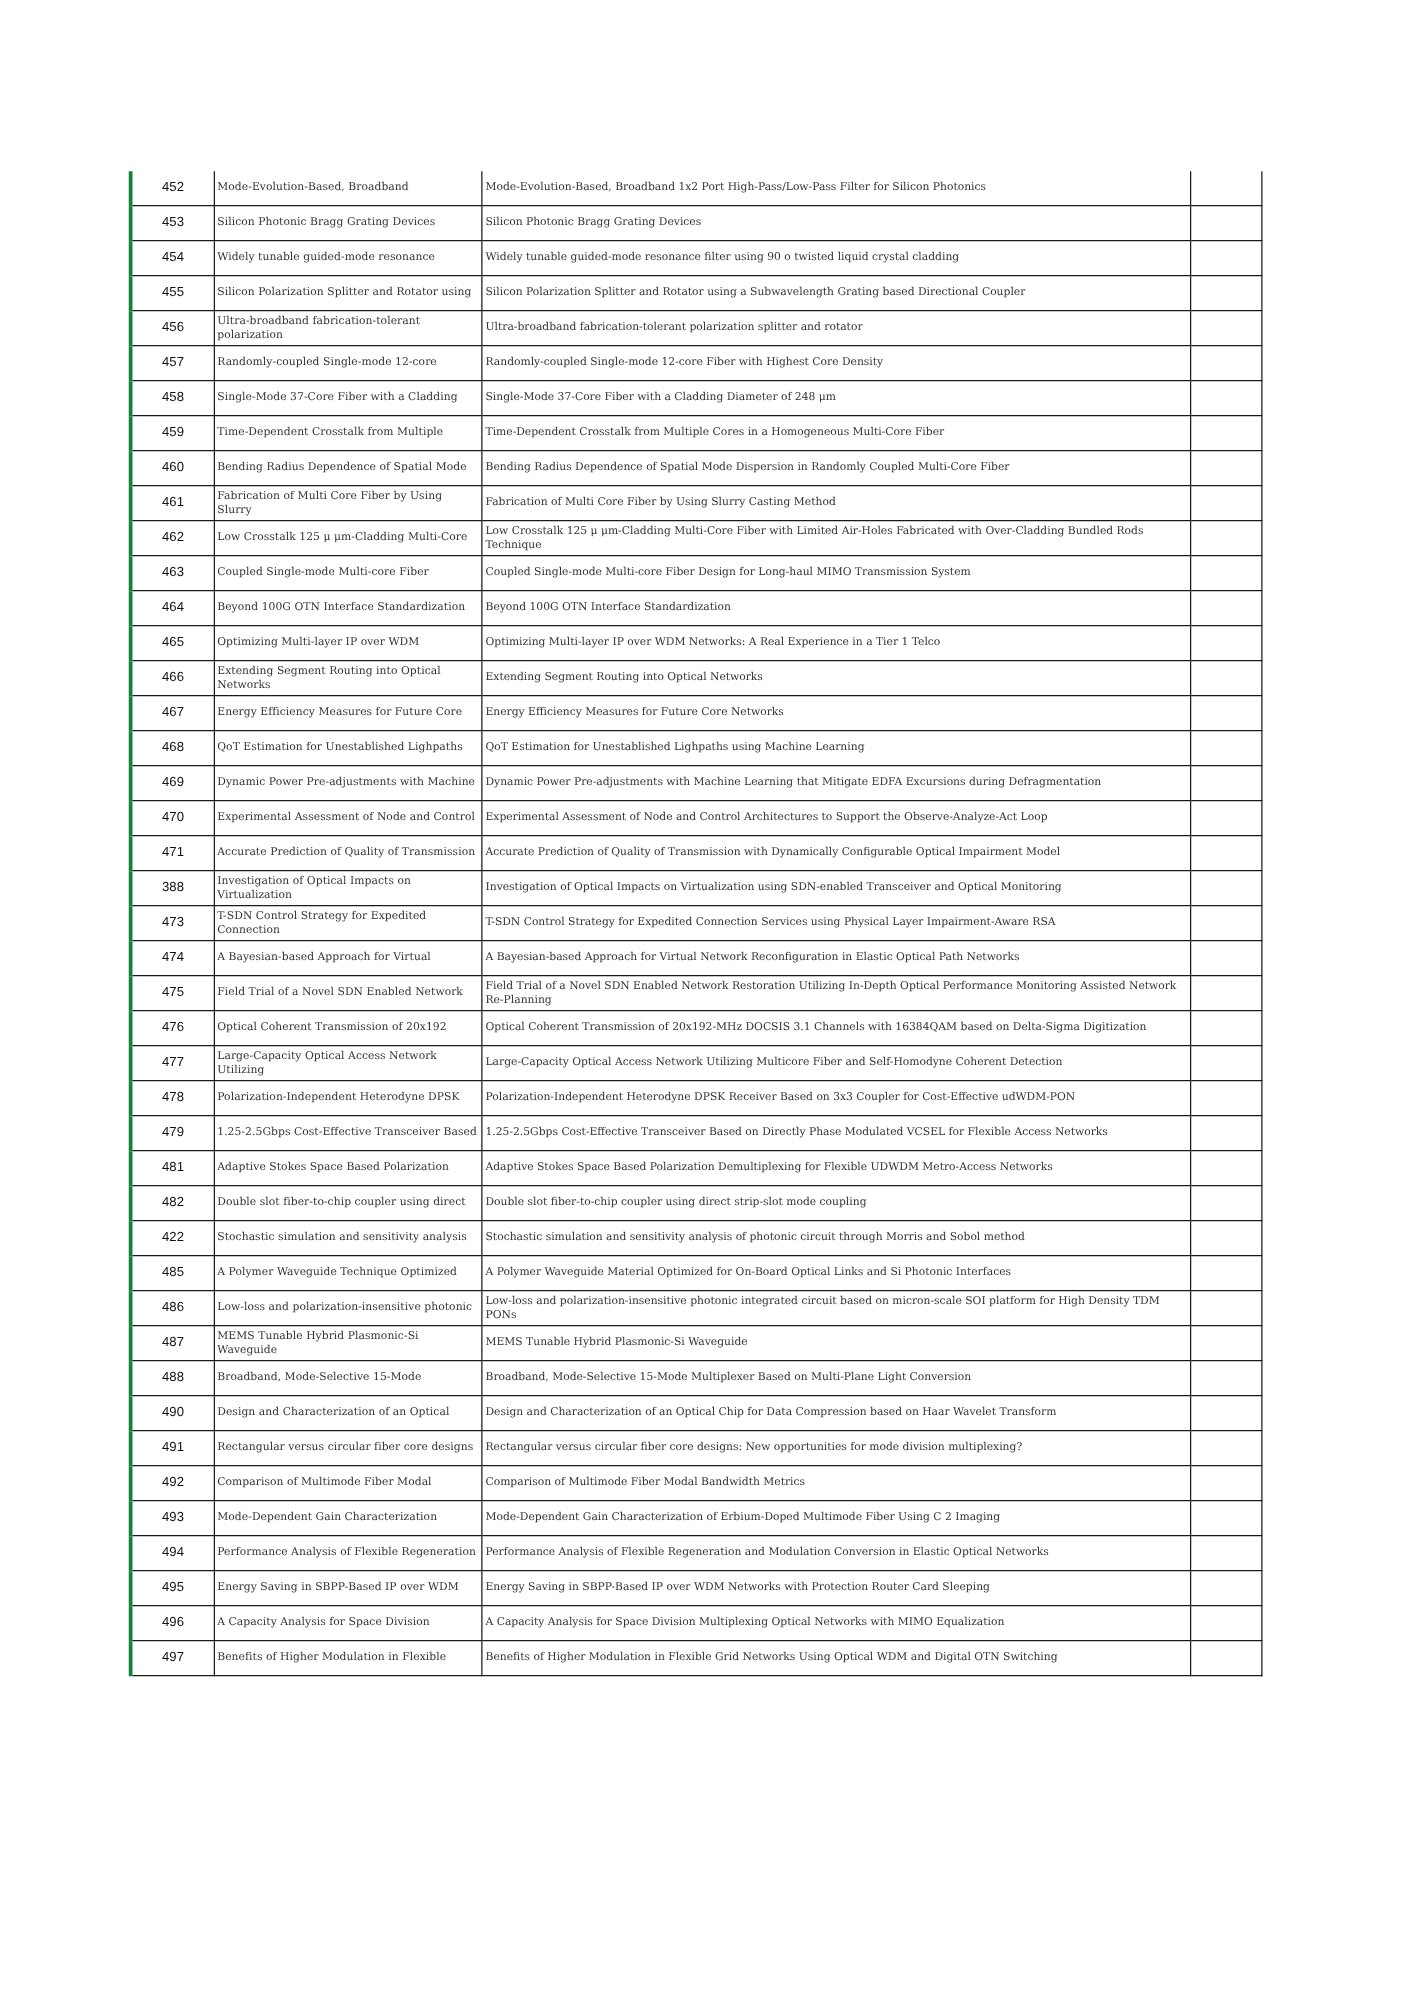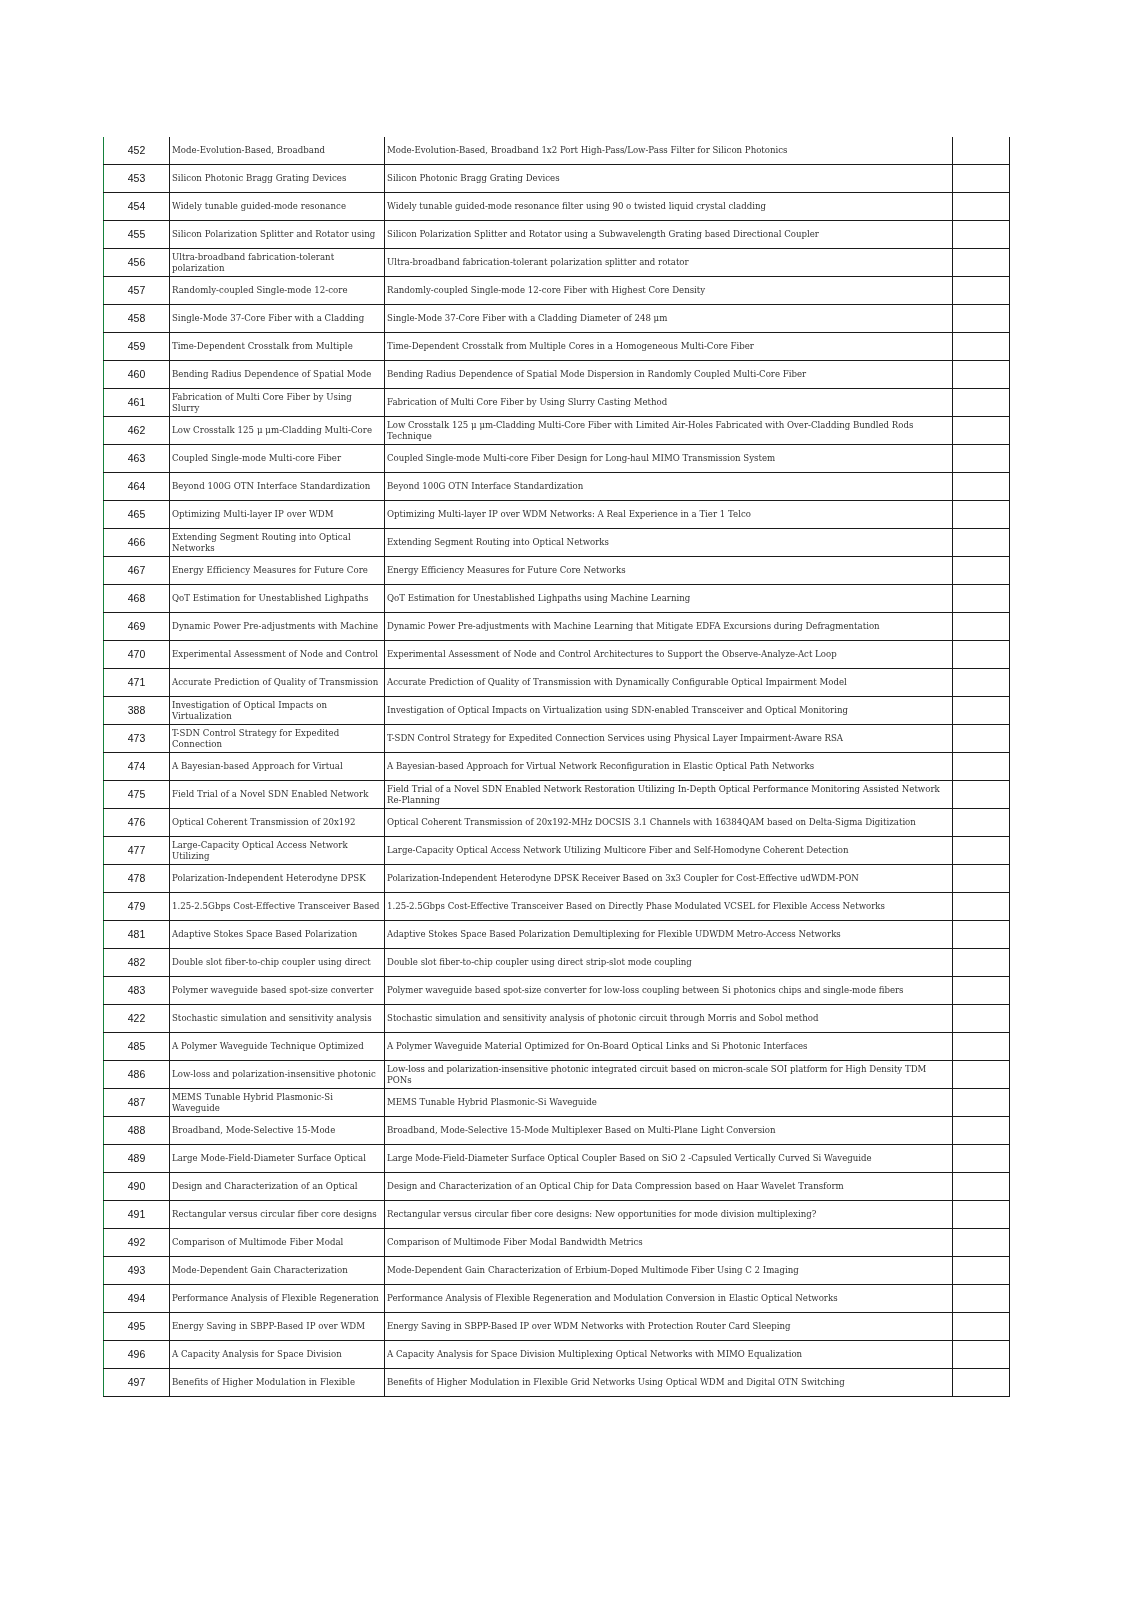--- a/index.html
+++ b/index.html
@@ -30,21 +30,21 @@
     width: 60px;
     text-align: center;
     font-family: "Liberation Sans", sans-serif;
     font-size: 10.5px;
     color: #111;
   }
   table.papers td.col-short { width: 207px; letter-spacing: 0.05px; margin-left: 48px; }
   table.papers td.col-full { width: 555px; }
   table.papers td.col-extra { width: 51px; }
   table.papers td.col-extra { border-right: 1px solid #1a1a1a; }
-  table.papers td:first-child { border-left: 1px solid #15803d; text-align: center; }
+  table.papers td:first-child { border-left: 3px solid #15803d; text-align: center; }
 </style>
 </head>
 <body>
 
 <div class="page">
   <table class="papers">
     <tbody id="table-body">
         <tr>
           <td class="col-num">452</td>
           <td class="col-short">Mode-Evolution-Based, Broadband</td>
@@ -219,26 +219,20 @@
           <td class="col-full">Adaptive Stokes Space Based Polarization Demultiplexing for Flexible UDWDM Metro-Access Networks</td>
           <td class="col-extra"></td>
         </tr>
         <tr>
           <td class="col-num">482</td>
           <td class="col-short">Double slot fiber-to-chip coupler using direct</td>
           <td class="col-full">Double slot fiber-to-chip coupler using direct strip-slot mode coupling</td>
           <td class="col-extra"></td>
         </tr>
         <tr>
-          <td class="col-num">483</td>
-          <td class="col-short">Polymer waveguide based spot-size converter</td>
-          <td class="col-full">Polymer waveguide based spot-size converter for low-loss coupling between Si photonics chips and single-mode fibers</td>
-          <td class="col-extra"></td>
-        </tr>
-        <tr>
           <td class="col-num">422</td>
           <td class="col-short">Stochastic simulation and sensitivity analysis</td>
           <td class="col-full">Stochastic simulation and sensitivity analysis of photonic circuit through Morris and Sobol method</td>
           <td class="col-extra"></td>
         </tr>
         <tr>
           <td class="col-num">485</td>
           <td class="col-short">A Polymer Waveguide Technique Optimized</td>
           <td class="col-full">A Polymer Waveguide Material Optimized for On-Board Optical Links and Si Photonic Interfaces</td>
           <td class="col-extra"></td>
@@ -252,26 +246,20 @@
         <tr>
           <td class="col-num">487</td>
           <td class="col-short">MEMS Tunable Hybrid Plasmonic-Si Waveguide</td>
           <td class="col-full">MEMS Tunable Hybrid Plasmonic-Si Waveguide</td>
           <td class="col-extra"></td>
         </tr>
         <tr>
           <td class="col-num">488</td>
           <td class="col-short">Broadband, Mode-Selective 15-Mode</td>
           <td class="col-full">Broadband, Mode-Selective 15-Mode Multiplexer Based on Multi-Plane Light Conversion</td>
-          <td class="col-extra"></td>
-        </tr>
-        <tr>
-          <td class="col-num">489</td>
-          <td class="col-short">Large Mode-Field-Diameter Surface Optical</td>
-          <td class="col-full">Large Mode-Field-Diameter Surface Optical Coupler Based on SiO 2 -Capsuled Vertically Curved Si Waveguide</td>
           <td class="col-extra"></td>
         </tr>
         <tr>
           <td class="col-num">490</td>
           <td class="col-short">Design and Characterization of an Optical</td>
           <td class="col-full">Design and Characterization of an Optical Chip for Data Compression based on Haar Wavelet Transform</td>
           <td class="col-extra"></td>
         </tr>
         <tr>
           <td class="col-num">491</td>

